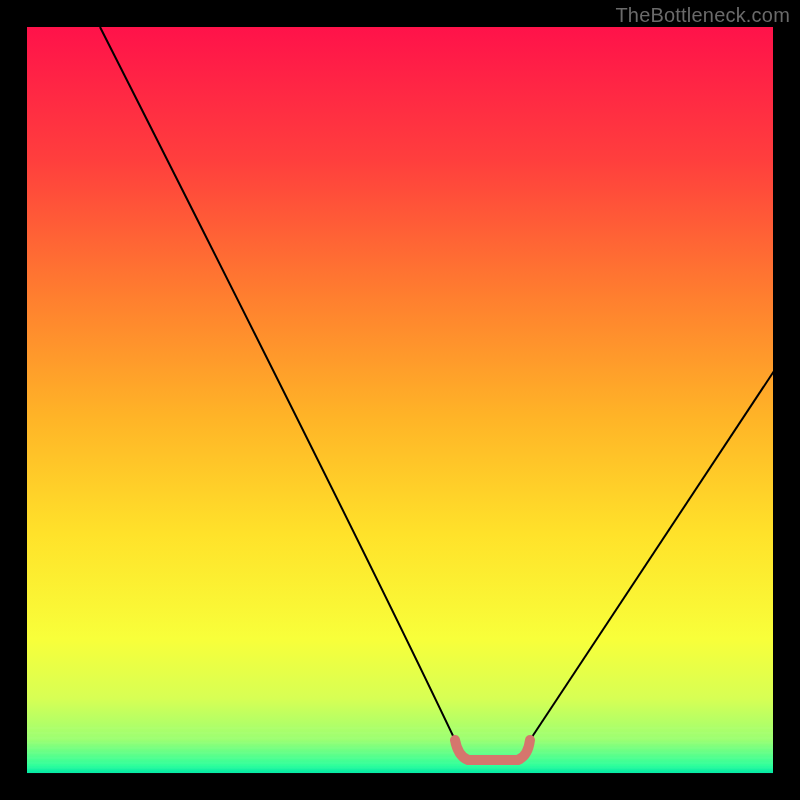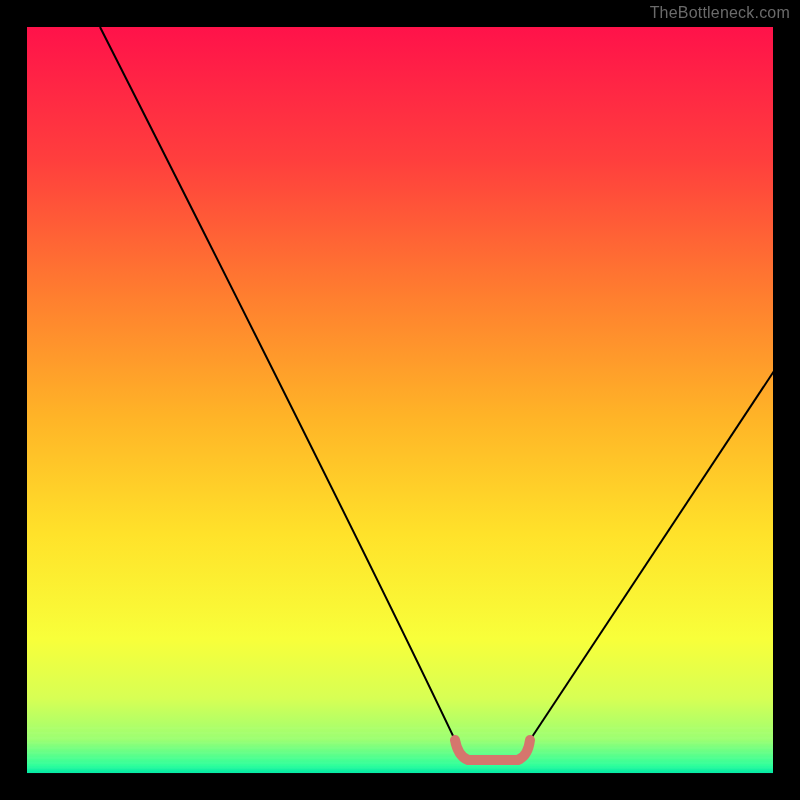--- a/index.html
+++ b/index.html
@@ -14,21 +14,21 @@
   .stage {
     position: relative;
     width: 800px;
     height: 800px;
   }
   .watermark {
     position: absolute;
     top: 4px;
     right: 10px;
     color: #6a6a6a;
-    font-size: 16px;
+    font-size: 20px;
     font-weight: 500;
     letter-spacing: 0.2px;
     user-select: none;
   }
   svg {
     display: block;
   }
 </style>
 </head>
 <body>

